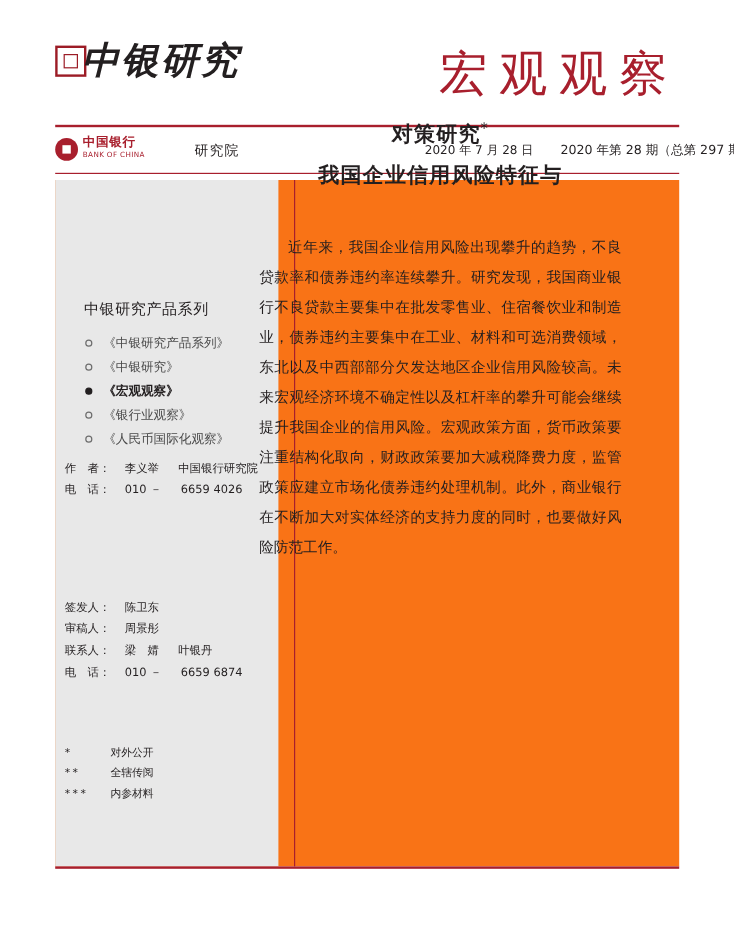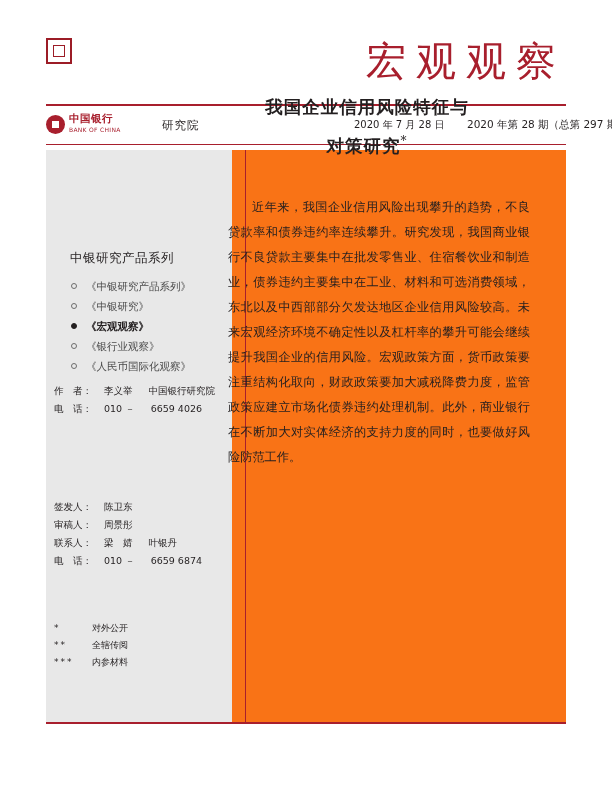--- a/index.html
+++ b/index.html
@@ -290,40 +290,41 @@
     letter-spacing: 1px;
   }
   .doc-title .star {
     font-size: 12px;
     vertical-align: super;
     font-weight: normal;
   }
 
   .abstract {
     position: absolute;
-    left: 228px;
+    left: 216px;
     top: 195px;
     width: 302px;
-    font-family: Liberation Sans, sans-serif;
+    font-family: Liberation Mono, monospace;
     font-size: 12.2px;
     line-height: 25px;
     color: #231f20;
     text-align: justify;
     text-justify: inter-ideograph;
     text-indent: 24px;
   }
 </style>
 </head>
 <body>
 
 <div class="page">
 
   <div class="masthead">
     <div class="brand-logo">
       <span class="brand-box"></span>
+      <span class="brand-text">中银研究</span>
     </div>
     <div class="masthead-title">宏观观察</div>
   </div>
 
   <div class="header-rule"></div>
 
   <div class="subheader">
     <div class="boc-mark">
       <span class="coin"></span>
       <span class="cn">中国银行</span>
@@ -396,20 +397,20 @@
       <span class="meta-row fn-row">
         <span class="mark">**</span><span>全辖传阅</span>
       </span>
       <span class="meta-row fn-row">
         <span class="mark">***</span><span>内参材料</span>
       </span>
     </div>
   </div>
 
   <div class="doc-title">
+    <div><span>对策研究</span><span class="star">*</span></div>
     <div>我国企业信用风险特征与</div>
-    <div><span>对策研究</span><span class="star">*</span></div>
   </div>
 
   <div class="abstract">近年来，我国企业信用风险出现攀升的趋势，不良贷款率和债券违约率连续攀升。研究发现，我国商业银行不良贷款主要集中在批发零售业、住宿餐饮业和制造业，债券违约主要集中在工业、材料和可选消费领域，东北以及中西部部分欠发达地区企业信用风险较高。未来宏观经济环境不确定性以及杠杆率的攀升可能会继续提升我国企业的信用风险。宏观政策方面，货币政策要注重结构化取向，财政政策要加大减税降费力度，监管政策应建立市场化债券违约处理机制。此外，商业银行在不断加大对实体经济的支持力度的同时，也要做好风险防范工作。</div>
 
   <div class="bottom-rule"></div>
 </div>
 
 </body></html>

